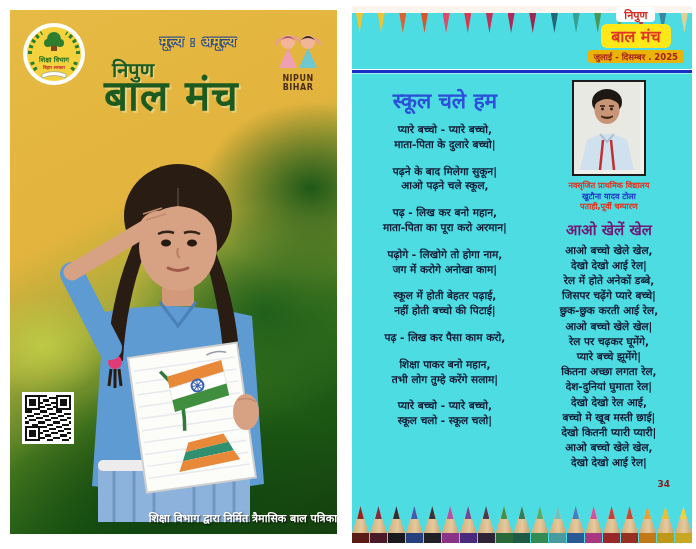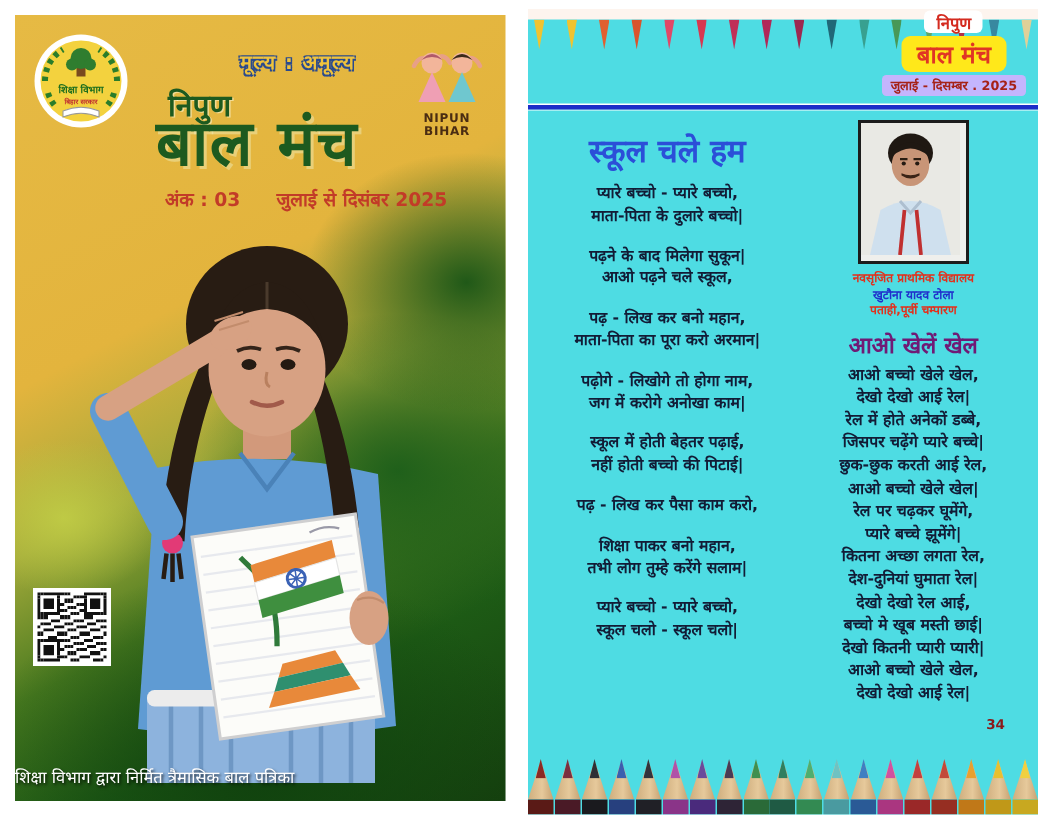--- a/index.html
+++ b/index.html
@@ -39,40 +39,40 @@
   .dept-logo{position:absolute;left:12px;top:12px;width:64px;height:64px;}
   .nipun-logo{position:absolute;right:10px;top:20px;width:58px;text-align:center;}
   .nipun-logo-text{font-size:8px;line-height:9px;font-weight:900;color:#4a2c12;letter-spacing:.5px;}
   .girl-illustration{position:absolute;left:0;bottom:12px;width:327px;height:372px;}
   .qr{
     position:absolute;left:12px;bottom:90px;background:#fff;padding:3px;
     display:grid;grid-template-columns:repeat(21,2.2px);grid-auto-rows:2.2px;
   }
   .qrc{background:#fff;} .qrc.d{background:#111;}
   .cover-footer{
-    position:absolute;left:0;right:0;bottom:9px;text-align:left;
-    font-size:11px;font-weight:400;color:#ffffff;
+    position:absolute;left:0;right:0;bottom:9px;text-align:right;
+    font-size:11px;font-weight:700;color:#ffffff;
     text-shadow:1px 1px 2px rgba(0,0,0,.8);
   }
   
   .page{
     position:absolute;left:352px;top:6px;width:340px;height:537px;overflow:hidden;
     background:#4edce3;
   }
   .page-top-white{position:absolute;left:0;right:0;top:0;height:7px;background:#fdf4ee;}
   .tips-row{
     position:absolute;left:4px;right:4px;top:7px;height:20px;
     display:flex;justify-content:space-between;
   }
   .tip{width:7px;height:20px;background:var(--c,#d04040);
     clip-path:polygon(0 0,100% 0,50% 100%);}
   .badges{position:absolute;right:8px;top:1px;display:flex;flex-direction:column;align-items:center;gap:2px;z-index:5;}
   .badge1{background:#ffffff;color:#d42b20;font-weight:800;font-size:11px;padding:0 8px;border-radius:4px;}
   .badge2{background:#ffe81a;color:#e03525;font-weight:900;font-size:16px;padding:1px 10px;border-radius:6px;}
-  .badge3{background:#c4b5fd;color:#a62218;font-weight:800;font-size:8.5px;padding:1px 6px;border-radius:3px;}
+  .badge3{background:#eab308;color:#a62218;font-weight:800;font-size:8.5px;padding:1px 6px;border-radius:3px;}
   .blue-rule{position:absolute;left:0;right:0;top:64px;height:3px;background:#1b2ec8;box-shadow:0 -1px 0 #fff,0 1px 0 rgba(255,255,255,.5);}
   .page-content{position:absolute;left:6px;right:6px;top:70px;bottom:48px;display:flex;}
   .col-left{width:53%;padding-top:8px;}
   .col-right{width:47%;padding-top:2px;}
   .poem1-title{text-align:center;font-size:21px;font-weight:900;color:#2b4fd8;margin:2px 0 8px;}
   .stanza{text-align:center;margin:0 0 12px;}
   .stanza div{font-size:10.5px;font-weight:700;color:#121c36;line-height:14.8px;}
   .photo-frame{width:70px;height:92px;border:2px solid #1c1c1c;background:#efefec;margin:2px auto 5px;overflow:hidden;}
   .credits{text-align:center;}
   .credit-line{font-size:8px;font-weight:800;line-height:10.5px;}
@@ -113,24 +113,20 @@
       <circle cx="38" cy="21" r="4" fill="#2f7d2f"></circle>
       <text x="32" y="40" text-anchor="middle" font-size="6.5" font-weight="bold" fill="#1d6e1d">शिक्षा विभाग</text>
       <text x="32" y="47" text-anchor="middle" font-size="4.5" font-weight="bold" fill="#c03030">बिहार सरकार</text>
       <path d="M20,52 Q32,47 44,52 L44,56 Q32,51 20,56 Z" fill="#ffffff" stroke="#999" stroke-width=".7"></path>
     </svg>
   </div>
 
   <div class="cover-price">मूल्य : अमूल्य</div>
   <div class="cover-brand-top">निपुण</div>
   <div class="cover-brand-main">बाल मंच</div>
-  <div class="cover-issue-row">
-    <span>अंक : 03</span>
-    <span>जुलाई से दिसंबर 2025</span>
-  </div>
 
   <div class="nipun-logo">
     <svg width="52" height="40" viewBox="0 0 52 40">
       <path d="M4,14 Q8,6 14,10" stroke="#e8a087" stroke-width="3" fill="none" stroke-linecap="round"></path>
       <path d="M28,12 Q24,5 19,9" stroke="#e8a087" stroke-width="3" fill="none" stroke-linecap="round"></path>
       <circle cx="16" cy="12" r="7" fill="#f2b59a"></circle>
       <path d="M9,10 Q16,2 23,10 Q16,6 9,10" fill="#b05a6a"></path>
       <path d="M7,38 L16,18 L25,38 Z" fill="#ef9fb4"></path>
       <path d="M48,14 Q44,6 38,10" stroke="#e8a087" stroke-width="3" fill="none" stroke-linecap="round"></path>
       <circle cx="36" cy="12" r="7" fill="#f2b59a"></circle>

